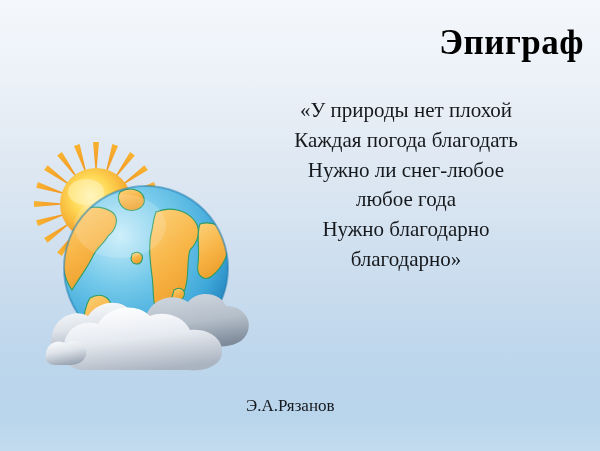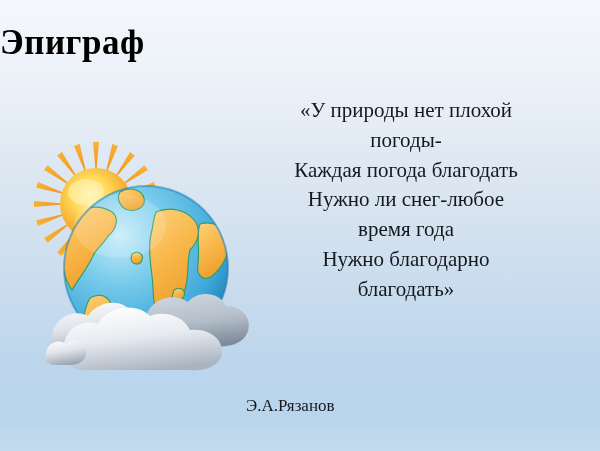--- a/index.html
+++ b/index.html
@@ -30,21 +30,21 @@
         #b9d5ec 92%,
         #c3dbee 100%);
   }
 
   
   .title {
     position: absolute;
     left: 0;
     top: 24px;
     width: 584px;
-    text-align: left;
+    text-align: right;
     font-size: 35px;
     font-weight: bold;
     color: #000000;
     letter-spacing: 0.5px;
     line-height: 1.1;
   }
 
   
   .quote {
     position: absolute;
@@ -212,30 +212,29 @@
                  C60 220 50 226 40 225 L28 225 C20 225 16 220 18 214 Z" fill="url(#cloudA)"></path>
       </g>
     </svg>
   </div>
 
   <div class="title">Эпиграф</div>
 
   <div class="quote">
     <span class="stanza">
       <span class="quote-line">«У природы нет плохой</span>
-      <span class="quote-line">погоды-</span>
     </span>
     <span class="stanza">
       <span class="quote-line">Каждая погода благодать</span>
     </span>
     <span class="stanza">
       <span class="quote-line">Нужно ли снег-любое</span>
-      <span class="quote-line">время года</span>
+      <span class="quote-line">любое года</span>
     </span>
     <span class="stanza">
       <span class="quote-line">Нужно благодарно</span>
-      <span class="quote-line">благодать»</span>
+      <span class="quote-line">благодарно»</span>
     </span>
   </div>
 
   <div class="attribution">Э.А.Рязанов</div>
 
 </div>
 
 </body></html>

